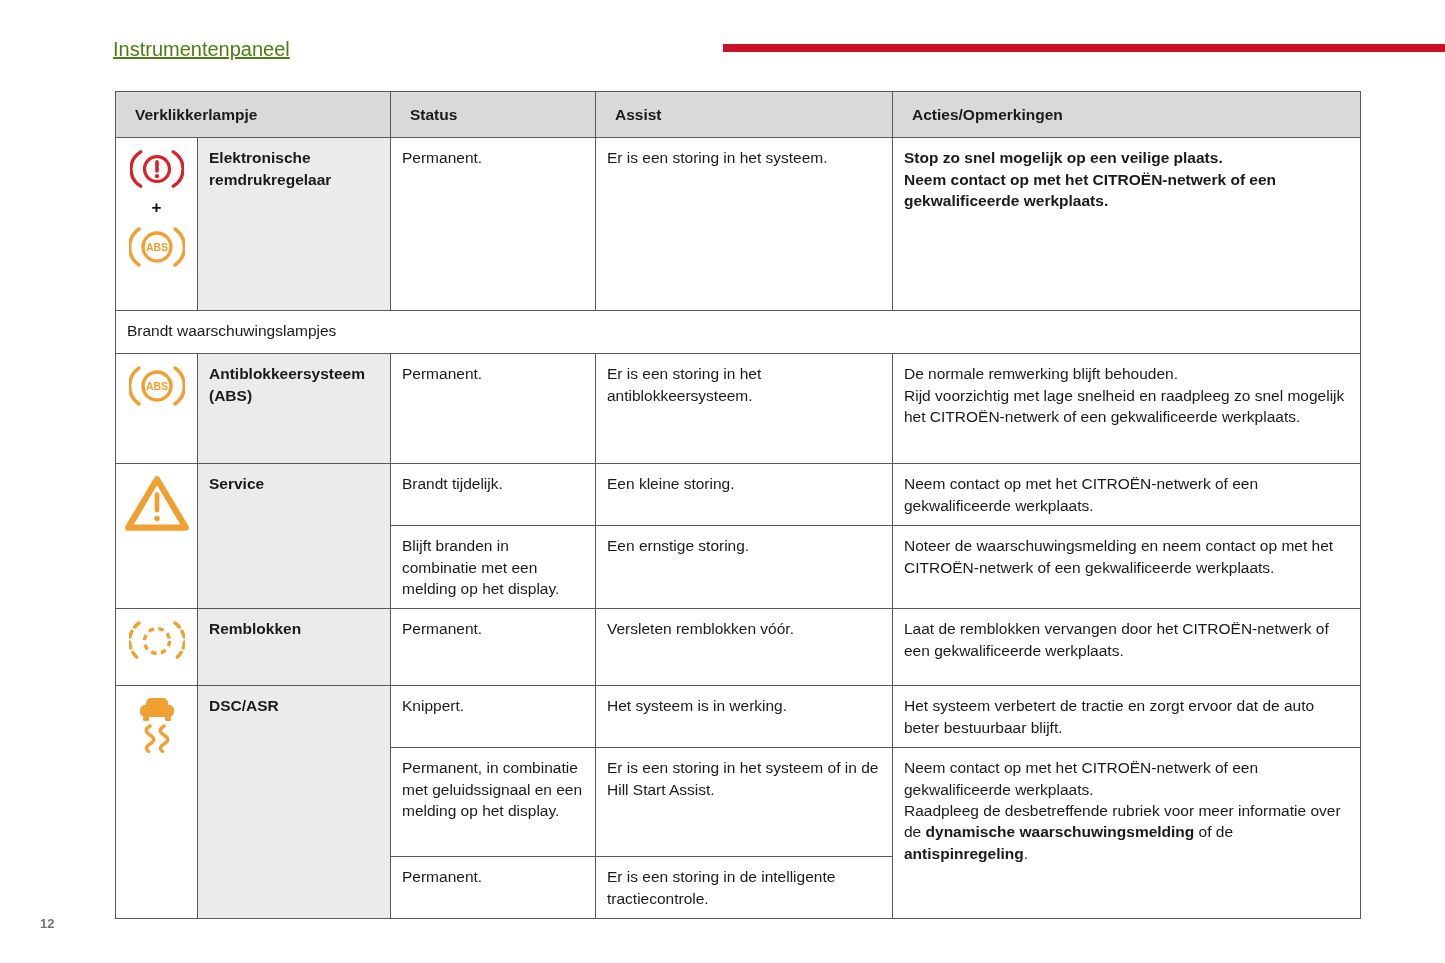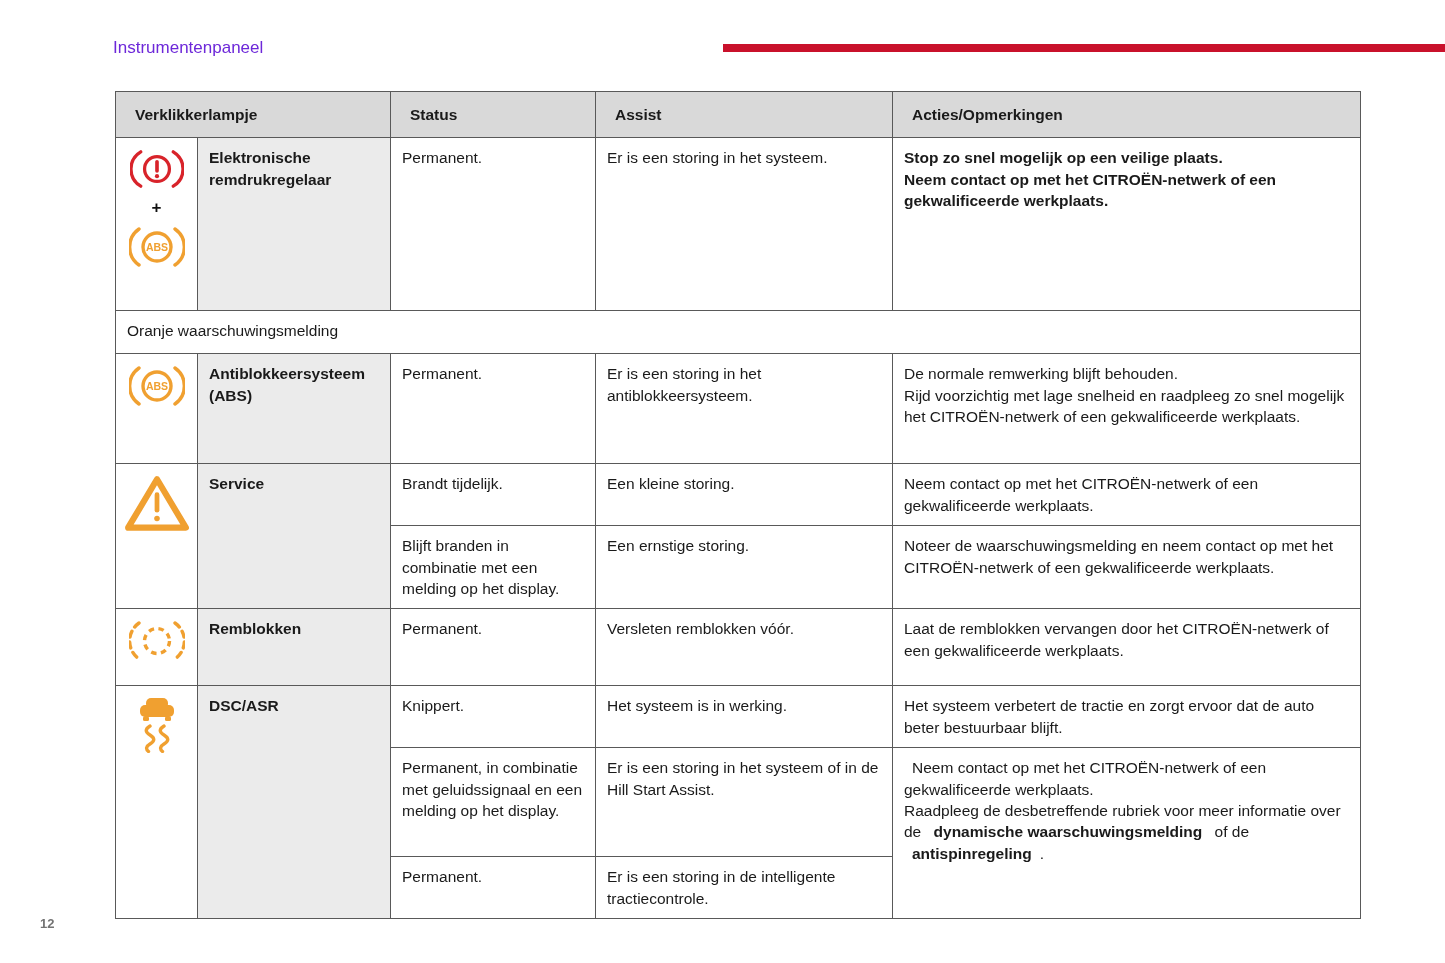--- a/index.html
+++ b/index.html
@@ -9,22 +9,23 @@
     height: 963px;
     background: #ffffff;
     font-family: "Liberation Sans", sans-serif;
     color: #1a1a1a;
     overflow: hidden;
   }
   .page-header-title {
     position: absolute;
     left: 113px;
     top: 38px;
-    font-size: 17px;
-    color: #6d28d9;
+    font-size: 20px;
+    color: #4d7c0f;
+    text-decoration: underline;
   }
   .accent-bar {
     position: absolute;
     left: 723px;
     top: 44px;
     width: 722px;
     height: 8px;
     background: #c9112b;
   }
   .page-number {
@@ -71,21 +72,21 @@
   td.name-cell {
     background: #ebebeb;
     font-weight: bold;
   }
   td.section-cell {
     padding: 10px 9px;
     font-weight: normal;
     background: #ffffff;
     vertical-align: middle;
   }
-  .prewrap { white-space: pre-line; margin-left: 8px; }
+  .prewrap { white-space: pre-line; }
   .bold { font-weight: bold; }
   .plus-sign {
     font-size: 17px;
     font-weight: bold;
     color: #111111;
     line-height: 1;
   }
   svg { display: block; }
 </style>
 </head>
@@ -134,21 +135,21 @@
           </div>
         </td>
         <td class="name-cell prewrap">Elektronische remdrukregelaar</td>
         <td class="prewrap">Permanent.</td>
         <td class="prewrap">Er is een storing in het systeem.</td>
         <td class="prewrap bold">Stop zo snel mogelijk op een veilige plaats.
 Neem contact op met het CITROËN-netwerk of een gekwalificeerde werkplaats.</td>
       </tr>
 
       <tr style="height:43px">
-        <td colspan="5" class="section-cell">Oranje waarschuwingsmelding</td>
+        <td colspan="5" class="section-cell">Brandt waarschuwingslampjes</td>
       </tr>
 
       <tr style="height:110px">
         <td class="icon-cell">
           <div class="icon-stack">
             <svg width="56" height="46" viewBox="0 0 56 46">
               <path d="M 10 5 A 22 22 0 0 0 10 41" fill="none" stroke="#f0a030" stroke-width="3.4" stroke-linecap="round"></path>
               <path d="M 46 5 A 22 22 0 0 1 46 41" fill="none" stroke="#f0a030" stroke-width="3.4" stroke-linecap="round"></path>
               <circle cx="28" cy="23" r="14" fill="none" stroke="#f0a030" stroke-width="3.4"></circle>
               <text x="28" y="27" text-anchor="middle" font-size="10.5" font-weight="bold" font-family="Liberation Sans, sans-serif" fill="#f0a030">ABS</text>

